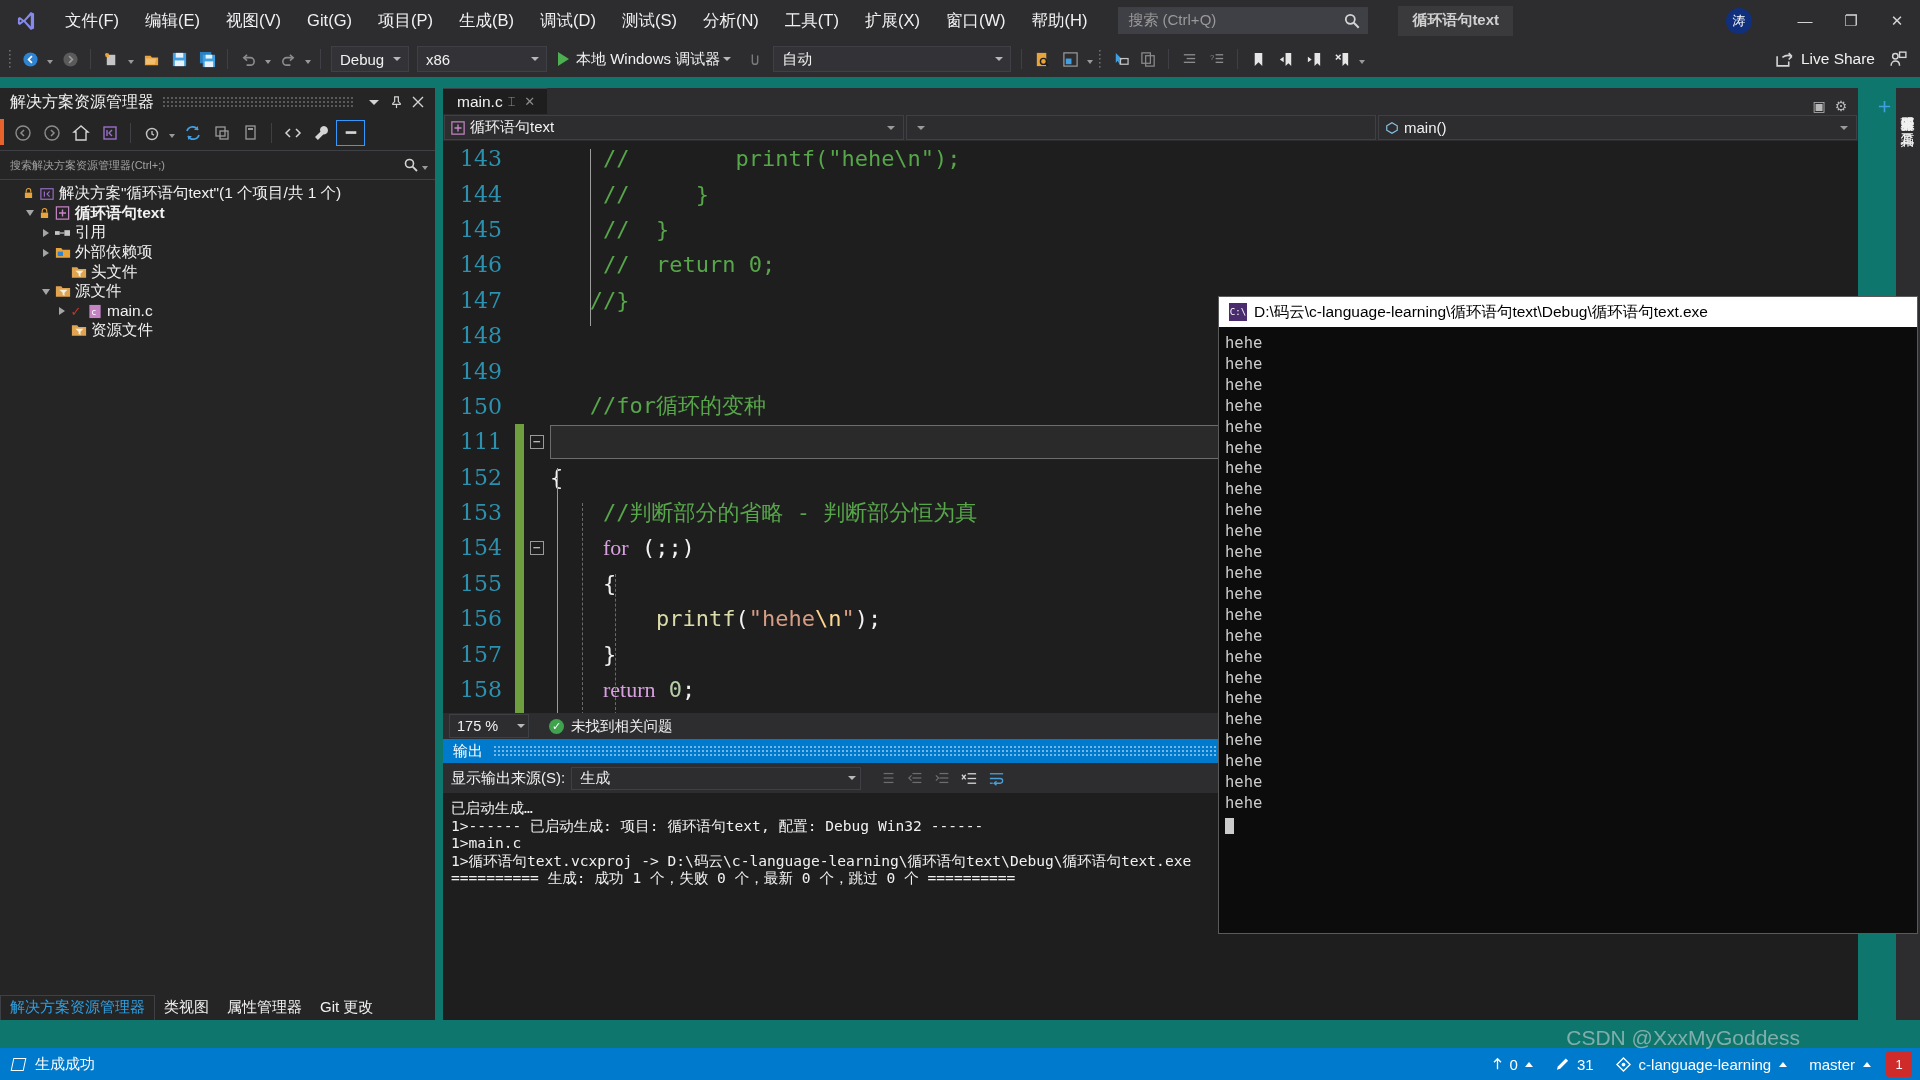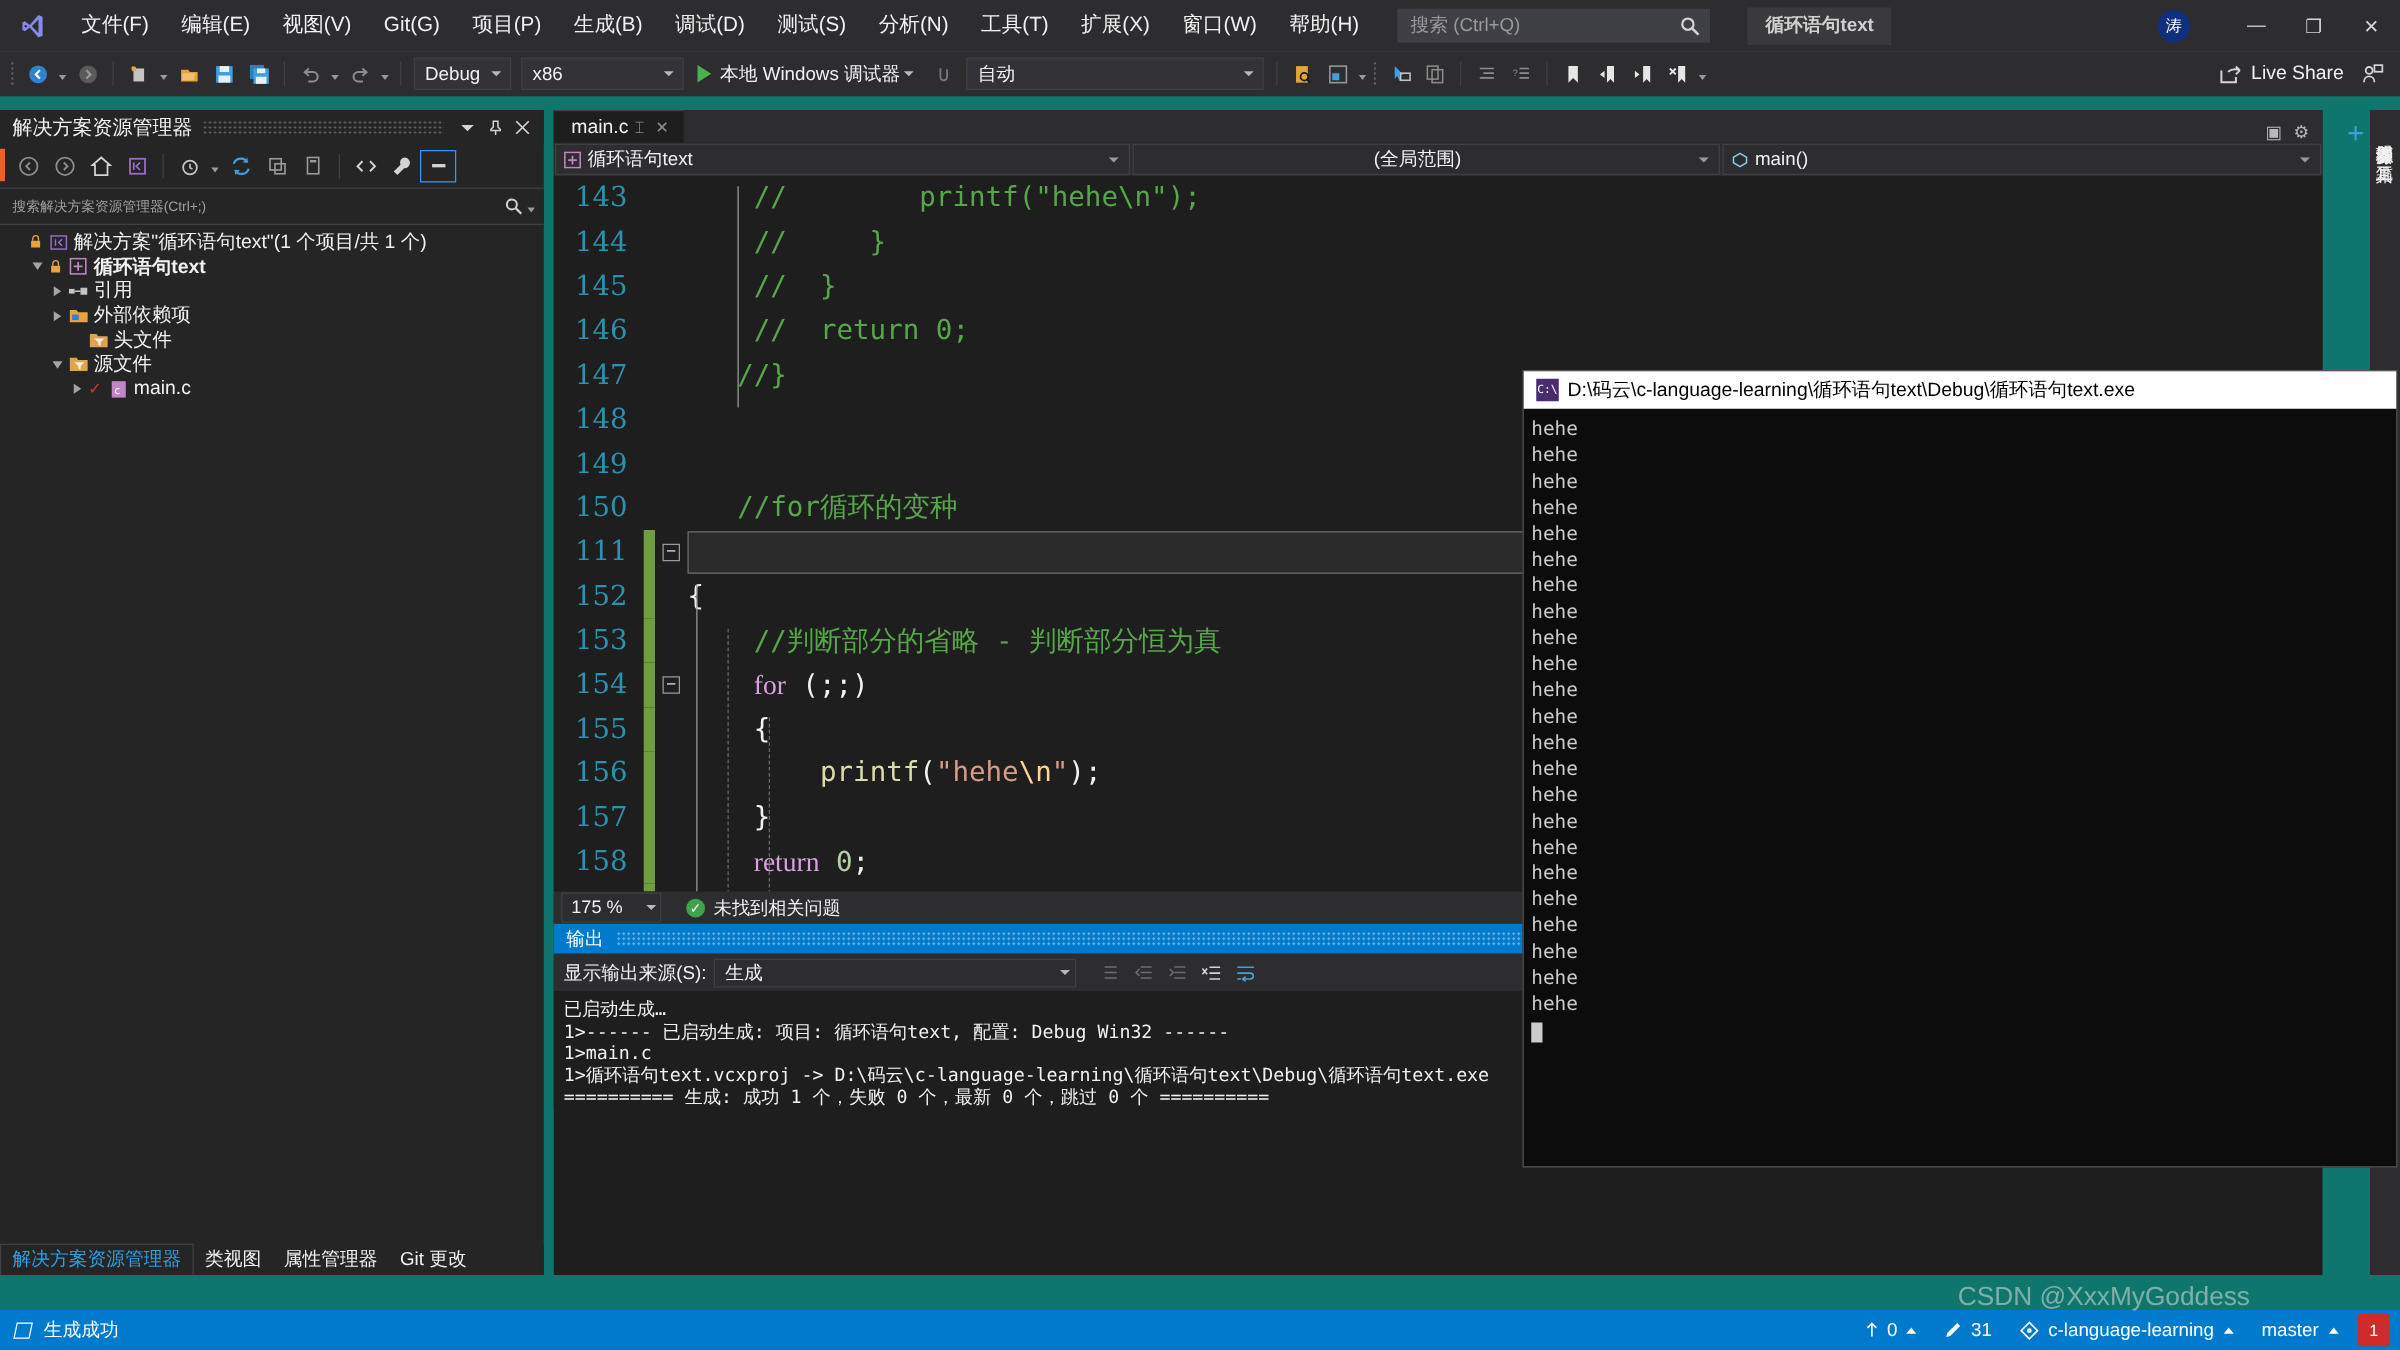--- a/index.html
+++ b/index.html
@@ -626,20 +626,30 @@
           </span>
           <span class="tic" style="width: 12px; color: rgb(192, 57, 43); font-size: 13px;">✓</span>
           <span class="tic">
             <svg width="14" height="15" viewBox="0 0 14 16">
               <rect x="1" y="1" width="12" height="14" fill="#c585c5"></rect>
               <text x="3.3" y="11.6" font-size="9" fill="#fff" font-family="DejaVu Sans">c</text>
             </svg>
           </span>
           <span class="tlabel">main.c</span>
         </div>
+        <div class="trow" style="padding-left: 54px;">
+          <span class="tw"></span>
+          <span class="tic">
+            <svg width="16" height="13" viewBox="0 0 18 14">
+              <path d="M1 1h6l1.5 2H17v10H1z" fill="#e0a450"></path>
+              <path d="M5 5h9l-3.3 3.5V12L8.6 10.7V8.5z" fill="#f5f0e2"></path>
+            </svg>
+          </span>
+          <span class="tlabel">资源文件</span>
+        </div>
       </div>
     <div class="se-tabs">
       <div class="se-tab act">解决方案资源管理器</div>
       <div class="se-tab">类视图</div>
       <div class="se-tab">属性管理器</div>
       <div class="se-tab">Git 更改</div>
     </div>
   </div>
 
   <div class="edwrap">
@@ -659,21 +669,20 @@
         <svg width="14" height="14" viewBox="0 0 16 16" style="margin-right:5px;flex:none">
             <rect x="1" y="1" width="14" height="14" fill="none" stroke="#c585c5" stroke-width="1.4"></rect>
             <path d="M8 4v8M4 8h8" stroke="#c585c5" stroke-width="1.6"></path>
           </svg>
         <div class="lbl">循环语句text</div>
         <div class="cv">
             <i></i>
           </div>
       </div>
       <div class="navsel nav2">
-        <div class="lbl" style="text-align:center">(全局范围)</div>
         <div class="cv">
             <i></i>
           </div>
       </div>
       <div class="navsel nav3">
         <svg width="14" height="14" viewBox="0 0 16 16" style="margin-right:5px;flex:none">
             <path d="M8 2 14 5.5v5L8 14 2 10.5v-5z" fill="none" stroke="#8ac6e8" stroke-width="1.3"></path>
           </svg>
         <div class="lbl">main()</div>
         <div class="cv">

